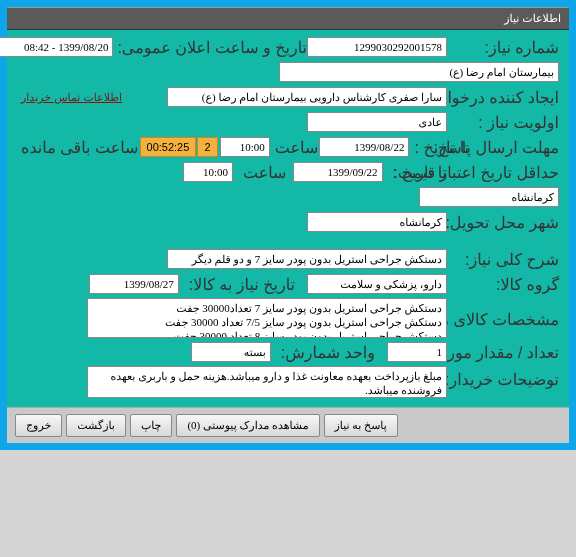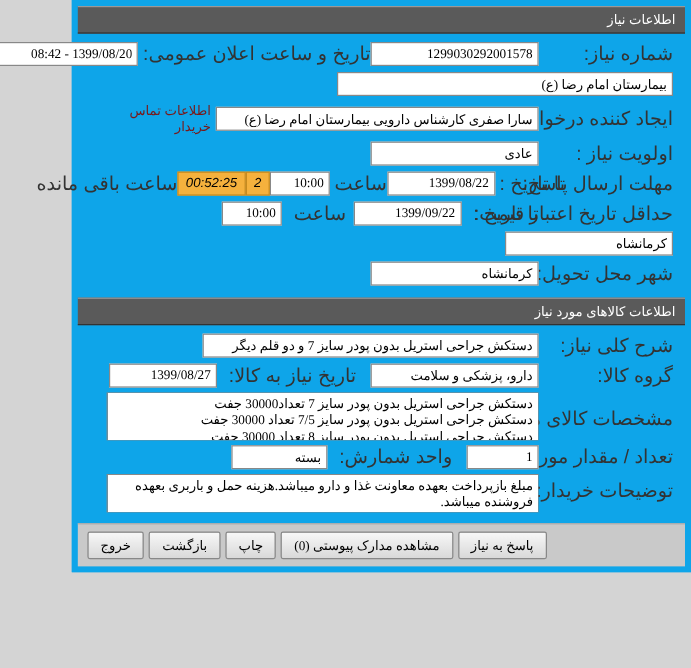--- a/index.html
+++ b/index.html
@@ -1,24 +1,24 @@
 <!DOCTYPE html>
 <html dir="rtl" lang="fa"><head>
 <meta charset="utf-8">
 <style>
 * { box-sizing: border-box; margin: 0; padding: 0; }
 body { font-family: Tahoma, Arial, sans-serif; font-size: 11px; background: #d4d4d4; direction: rtl; }
-.container { width: 516px; background: #0ea5e9; border: 5px solid #0ea5e9; }
+.container { width: 576px; background: #14b8a6; border: 7px solid #0ea5e9; }
 .section-header { background: #5a5a5a; color: #fff; padding: 4px 8px; font-size: 11px; border-top: 1px solid #999; border-bottom: 1px solid #333; }
 .form-body { padding: 6px 10px; }
 .row { display: flex; align-items: center; margin-bottom: 3px; min-height: 22px; }
 .label { color: #333; font-size: 16px; white-space: nowrap; padding-left: 4px; }
 .field { background: #fff; border: 1px solid #888; padding: 2px 4px; font-size: 11px; height: 20px; line-height: 14px; font-family: Tahoma; }
-.orange { background: #f5b13d; border: 1px solid #c78a1e; padding: 2px 6px; font-size: 11px; height: 20px; line-height: 14px; text-align: center; font-style: italic; }
-.link { color: #7a1818; cursor: pointer; font-size: 11px; padding: 2px 4px; }
+.orange { background: #f5b13d; border: 1px solid #c78a1e; padding: 2px 6px; font-size: 11px; height: 20px; line-height: 14px; text-align: center; }
+.link { color: #7a1818; text-decoration: underline; cursor: pointer; font-size: 11px; padding: 2px 4px; }
 textarea.field { height: 40px; resize: none; width: 360px; }
 .gap { width: 6px; }
 .footer { display: flex; justify-content: flex-start; gap: 4px; padding: 6px 8px; background: #c9c9c9; border-top: 1px solid #aaa; flex-direction: row-reverse; }
 .btn { background: linear-gradient(#f7f7f7,#d9d9d9); border: 1px solid #888; padding: 4px 10px; font-size: 11px; cursor: pointer; font-family: Tahoma; border-radius: 2px; }
 .w80 { width: 80px; } .w90 { width: 90px; } .w60 { width: 60px; } .w50 { width: 50px; }
 .w120 { width: 120px; } .w140 { width: 140px; } .w280 { width: 280px; }
 .lbl-col { width: 112px; flex-shrink: 0; }
 .spacer { flex: 1; }
 </style>
 </head>
@@ -88,21 +88,20 @@
       <input class="field w140" readonly="" value="کرمانشاه" style="">
     </div>
 
     <div class="row">
       <span class="label lbl-col">شهر محل تحویل:</span>
       <input class="field w140" readonly="" value="کرمانشاه" style="">
     </div>
 
   </div>
 
-  <div class="section-header">اطلاعات کالاهای مورد نیاز</div>
 
   <div class="form-body">
 
     <div class="row">
       <span class="label lbl-col">شرح کلی نیاز:</span>
       <input class="field w280" readonly="" value="دستکش جراحی استریل بدون پودر سایز 7 و دو قلم دیگر" style="">
     </div>
 
     <div class="row">
       <span class="label lbl-col">گروه کالا:</span>

